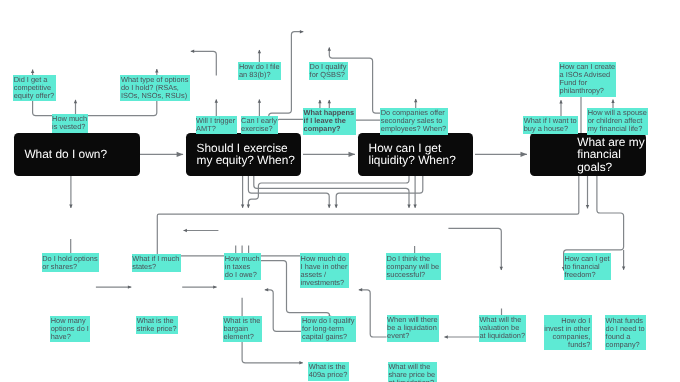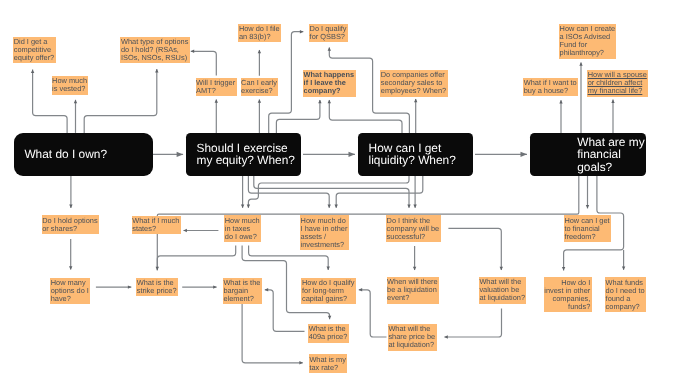--- a/index.html
+++ b/index.html
@@ -6,22 +6,22 @@
   html,body{margin:0;padding:0;background:#fff;}
   body{width:680px;height:382px;overflow:hidden;
        font-family:"Liberation Sans",sans-serif;-webkit-font-smoothing:antialiased;text-rendering:geometricPrecision;}
   #canvas{position:relative;transform:translateZ(0);width:680px;height:382px;background:#fff;}
   svg.wires{position:absolute;left:0;top:0;width:680px;height:382px;overflow:visible;}
   .node{position:absolute;background:#0a0a0a;border-radius:4.5px;color:#fff;
         box-sizing:border-box;display:flex;align-items:center;}
   .node .nodetext{display:block;padding:0 0 0 10.9px;font-size:11.9px;line-height:12.6px;
         white-space:pre-line;letter-spacing:0px;}
   .lbl{position:absolute;color:#4c5158;font-size:7.4px;line-height:8.0px;
-       white-space:pre-line;background:#fdba74;padding:1.2px 1.4px 1.6px 0.6px;
-       box-sizing:content-box;}
+       white-space:pre-line;background:#5eead4;padding:1.2px 1.4px 1.6px 0.6px;
+       box-sizing:content-box;margin-top:38px;}
 </style>
 </head>
 <body>
 
 <div id="canvas">
   <svg class="wires" viewBox="0 0 680 382">
     <defs>
       <marker id="ah" viewBox="0 0 8 8" refX="4.2" refY="4" markerWidth="8" markerHeight="8" orient="auto-start-reverse" markerUnits="userSpaceOnUse">
         <path d="M0.8 2.3 L4.3 4 L0.8 5.7 Z" fill="#5f6368"></path>
       </marker>
@@ -68,21 +68,21 @@
         <path d="M 248.60 245.50 L 248.60 252.80 Q 248.60 255.90 251.70 255.90 L 325.10 255.90 Q 328.20 255.90 328.20 259.00 L 328.20 270.00" marker-end="url(#ah)"></path>
         <path d="M 242.10 297.80 L 242.10 359.70 Q 242.10 362.80 245.20 362.80 L 302.80 362.80" marker-end="url(#ah)"></path>
         <path d="M 304.50 331.40 L 276.30 331.40 Q 273.20 331.40 273.20 328.30 L 273.20 292.90 Q 273.20 289.80 270.10 289.80 L 264.80 289.80" marker-end="url(#ah)"></path>
         <path d="M 414.60 246.10 L 414.60 270.10" marker-end="url(#ah)"></path>
         <path d="M 448.40 228.40 L 498.20 228.40 Q 501.30 228.40 501.30 231.50 L 501.30 270.10" marker-end="url(#ah)"></path>
         <path d="M 501.50 308.40 L 501.50 333.90 Q 501.50 337.00 498.40 337.00 L 444.40 337.00" marker-end="url(#ah)"></path>
         <path d="M 386.50 337.00 L 373.30 337.00 Q 370.20 337.00 370.20 333.90 L 370.20 292.90 Q 370.20 289.80 367.10 289.80 L 358.80 289.80" marker-end="url(#ah)"></path>
       </g>
   </svg>
   <div id="nodes">
-      <div class="node" style="left: 13.5px; top: 132.8px; width: 139px; height: 43.3px; border-radius: 9px;">
+      <div class="node" style="left: 13.5px; top: 132.8px; width: 126px; height: 43.3px;">
         <span class="nodetext">What do I own?</span>
       </div>
       <div class="node" style="left: 185.6px; top: 132.8px; width: 115.4px; height: 43.3px;">
         <span class="nodetext">Should I exercise
 my equity? When?</span>
       </div>
       <div class="node" style="left: 357.7px; top: 132.8px; width: 115.5px; height: 43.3px;">
         <span class="nodetext">How can I get
 liquidity? When?</span>
       </div>
@@ -113,21 +113,21 @@
 company?</div>
       <div class="lbl" style="left: 380.2px; top: 70.1px;">Do companies offer
 secondary sales to
 employees? When?</div>
       <div class="lbl" style="left: 559px; top: 24px;">How can I create
 a ISOs Advised
 Fund for
 philanthropy?</div>
       <div class="lbl" style="left: 523.1px; top: 77.7px;">What if I want to
 buy a house?</div>
-      <div class="lbl" style="left: 587.1px; top: 70px; text-decoration: underline;">How will a spouse
+      <div class="lbl" style="left: 587.1px; top: 70px;">How will a spouse
 or children affect
 my financial life?</div>
       <div class="lbl" style="left: 41.6px; top: 215.4px;">Do I hold options
 or shares?</div>
       <div class="lbl" style="left: 131.6px; top: 215.5px;">What if I much
 states?</div>
       <div class="lbl" style="left: 224.2px; top: 215.4px;">How much
 in taxes
 do I owe?</div>
       <div class="lbl" style="left: 300px; top: 215.4px;">How much do

